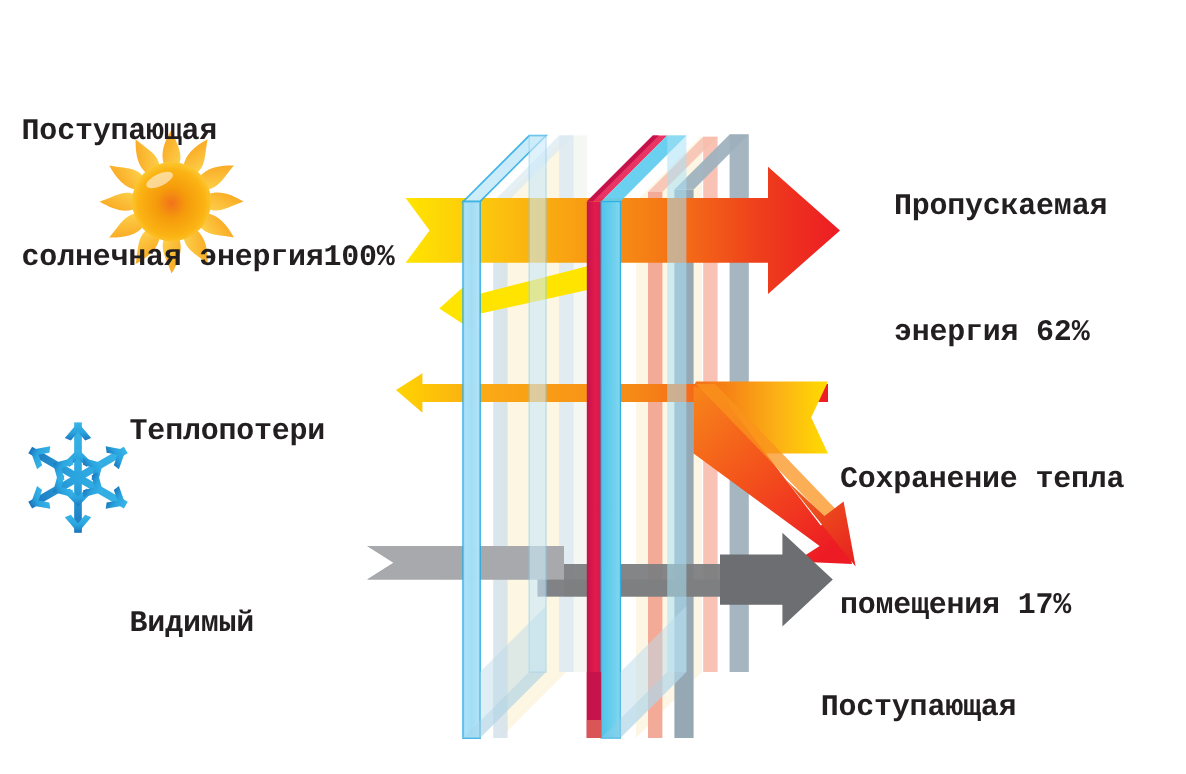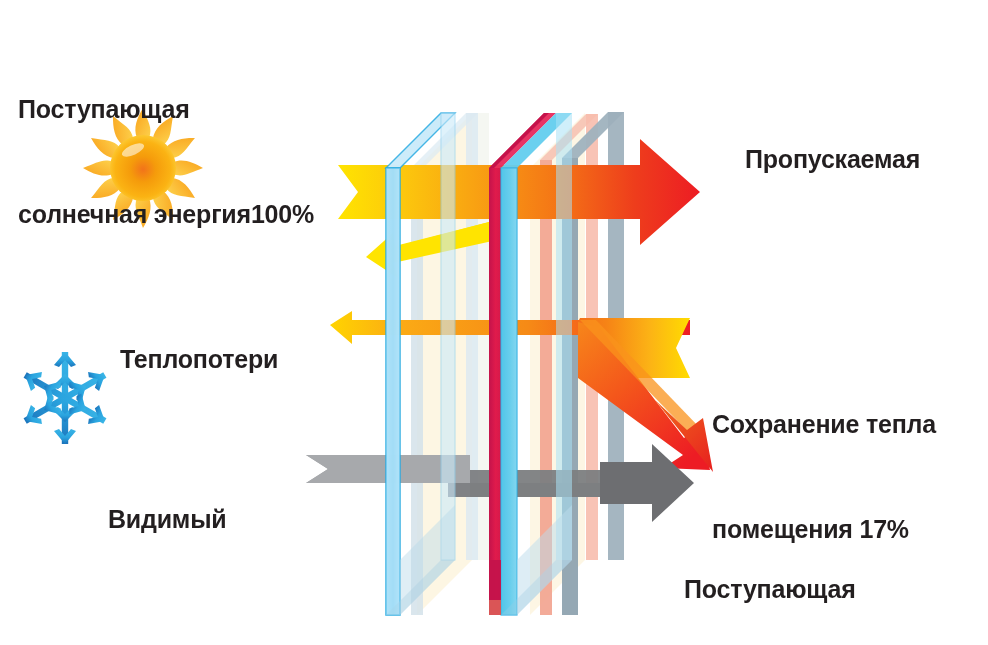--- a/index.html
+++ b/index.html
@@ -1,25 +1,25 @@
 <!DOCTYPE html>
 <html><head>
 <meta charset="utf-8">
 <style>
   html,body{margin:0;padding:0;background:#ffffff;}
   body{width:988px;height:645px;overflow:hidden;font-family:"Liberation Sans",sans-serif;}
   #stage{position:relative;width:988px;height:645px;background:#ffffff;}
   #art{position:absolute;left:0;top:0;width:988px;height:645px;}
   .lbl{position:absolute;color:#231f20;font-family:"Liberation Sans",sans-serif;
        font-weight:700;font-size:25px;line-height:35px;letter-spacing:-0.2px;white-space:pre;}
-  .lbl span{display:block;}
+  .lbl span{display:block;font-family:Liberation Mono, monospace;}
   #t-incoming{left:18px;top:22px;}
-  #t-transmit{left:745px;top:72px;}
-  #t-heatloss{left:120px;top:272px;}
-  #t-retain{left:700px;top:337px;margin-left:12px;}
+  #t-transmit{left:745px;top:84px;}
+  #t-heatloss{left:108px;top:272px;}
+  #t-retain{left:700px;top:312px;}
   #t-visible{left:108px;top:432px;}
   #t-passing{left:684px;top:502px;}
 </style>
 </head>
 <body>
 
 <div id="stage">
 
   <svg id="art" viewBox="0 0 988 645">
     <defs>
@@ -236,20 +236,21 @@
     </g>
   </svg>
 
   <div class="lbl" id="t-incoming">
     <span>Поступающая</span>
     <span>солнечная энергия100%</span>
   </div>
 
   <div class="lbl" id="t-transmit">
     <span>Пропускаемая</span>
+    <span>энергия 62%</span>
   </div>
 
   <div class="lbl" id="t-heatloss">
     <span>Теплопотери</span>
   </div>
 
   <div class="lbl" id="t-retain">
     <span>Сохранение тепла</span>
     <span>помещения 17%</span>
   </div>

